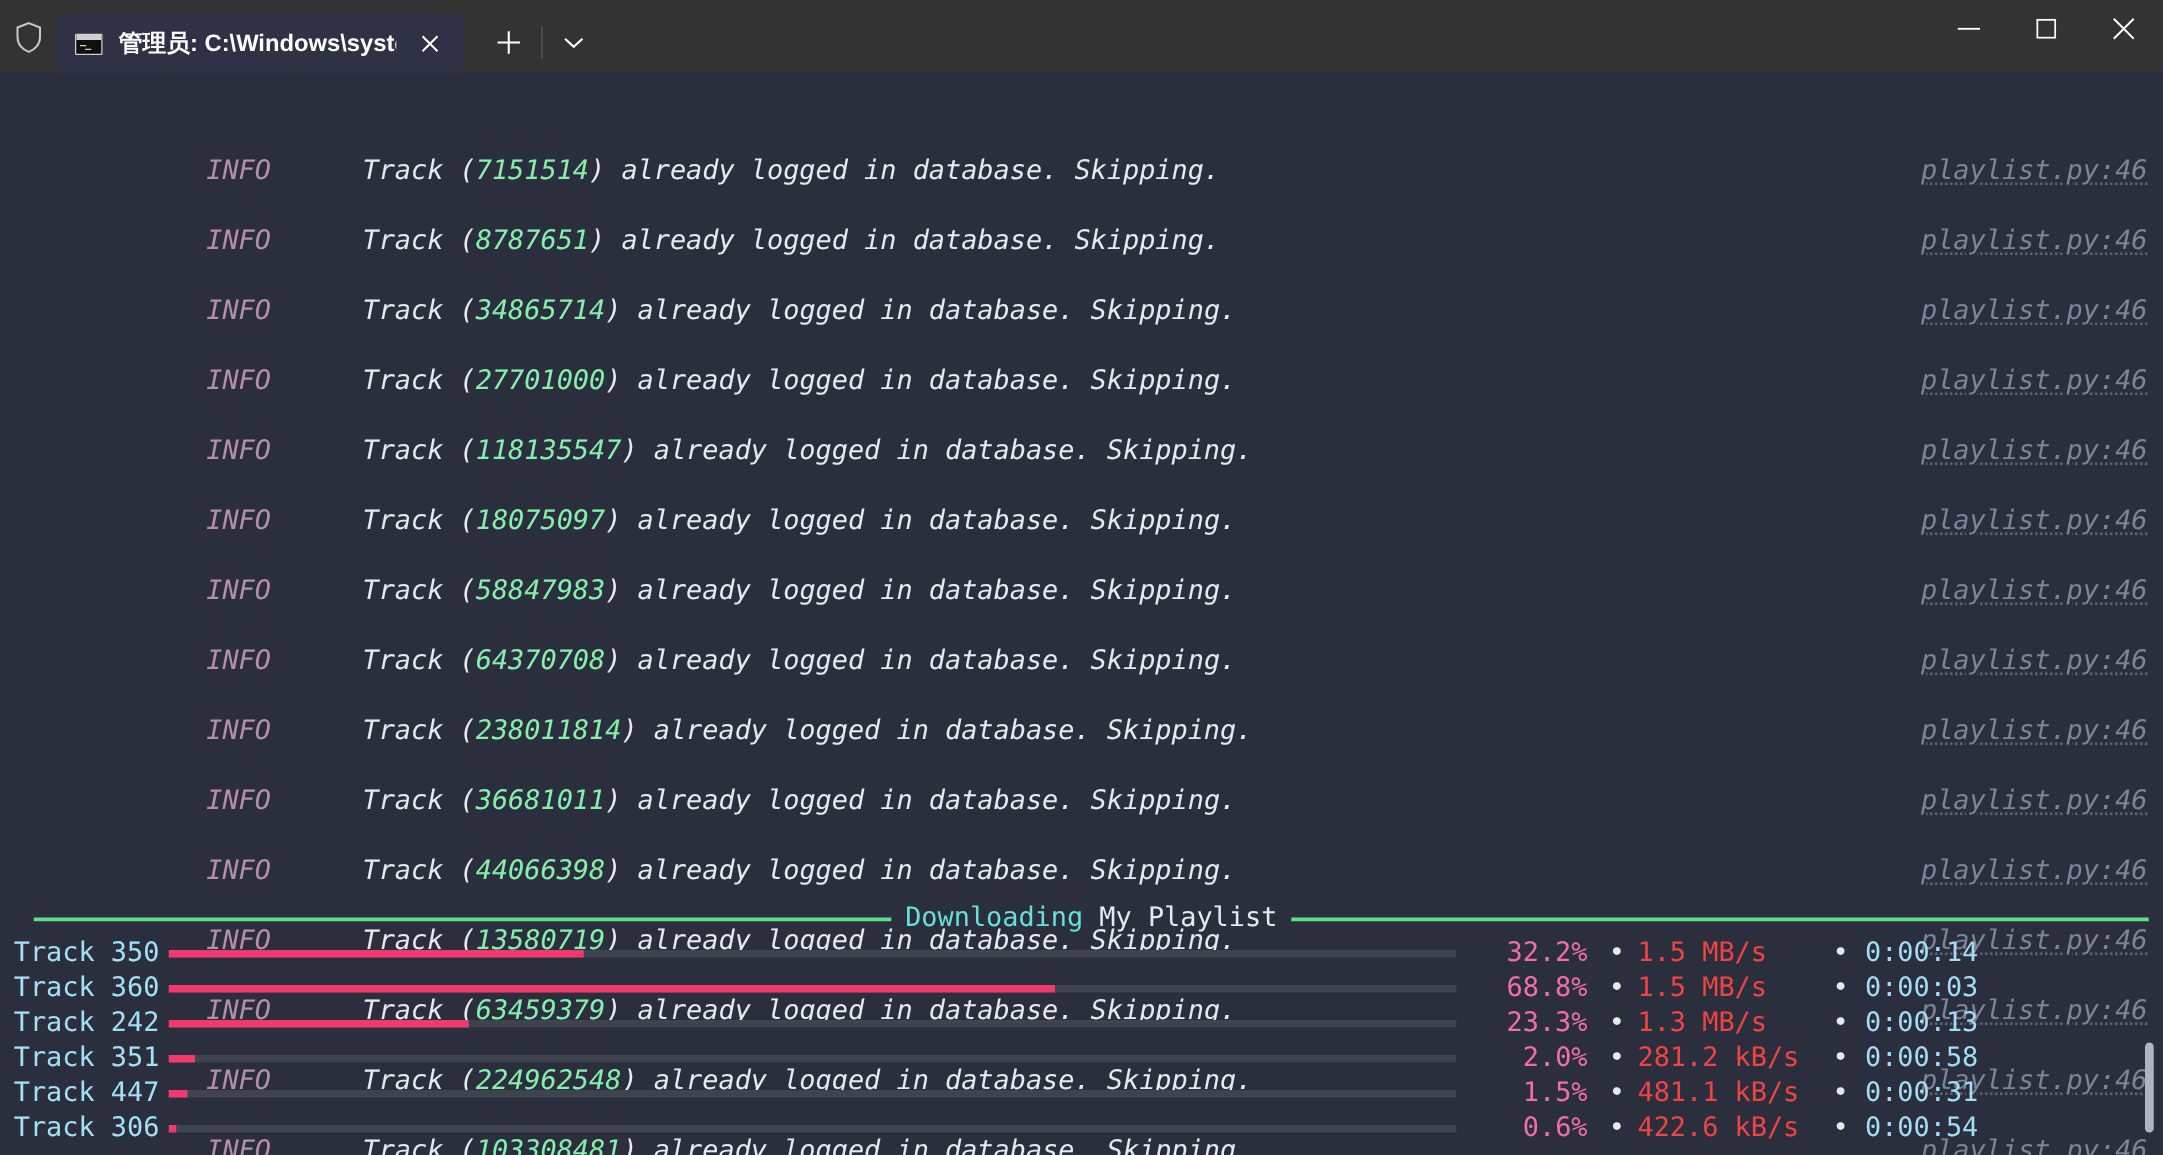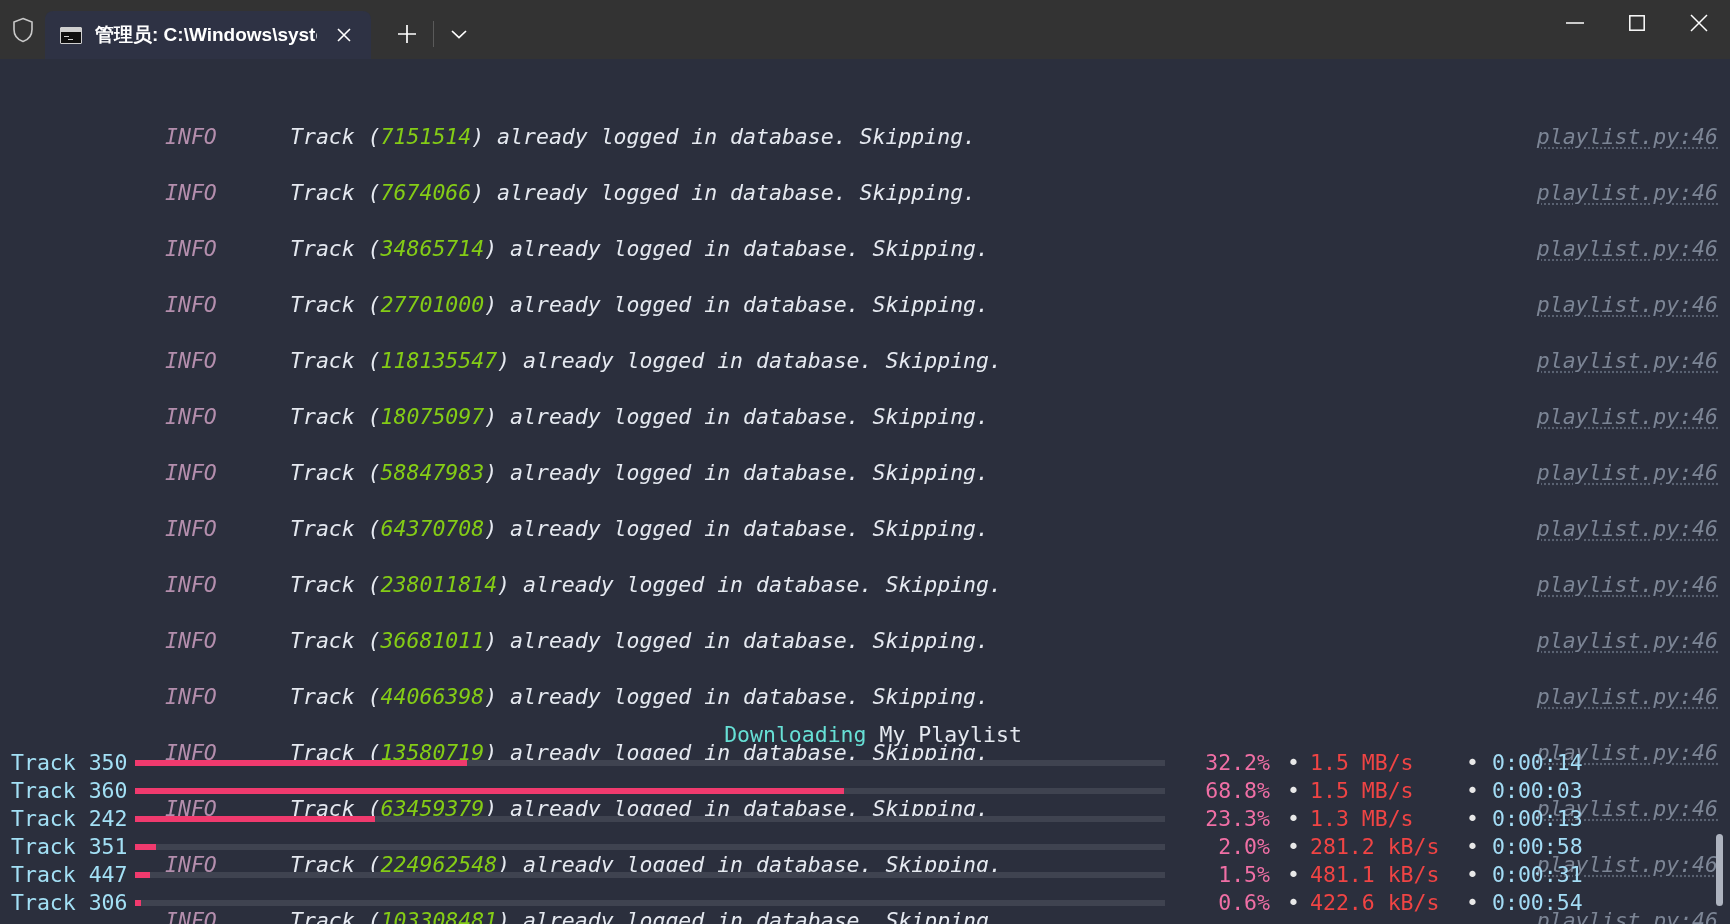--- a/index.html
+++ b/index.html
@@ -141,40 +141,39 @@
   .lvl{
     position:absolute;
     left:165px;
     color:#b48ead;
   }
   .msg{
     position:absolute;
     left:290px;
     color:#e5e9f0;
   }
-  .msg .id{ color:#84cc16; }
+  .msg .id{ color:#86efac; }
   .src{
     position:absolute;
     right:12px;
     color:#7c8595;
     text-decoration:underline;
     text-decoration-style:dotted;
     text-decoration-color:#5a6272;
     text-underline-offset:3px;
   }
 
   
   .rule{
     position:absolute;
     left:16px; right:0;
     height:28px;
     display:flex;
     align-items:center;
     padding:0 11px;
-    flex-direction:column;
   }
   .rule .line{
     flex:1 1 auto;
     height:3px;
     background:#5ce08a;
   }
   .rule .rule-title{
     flex:0 0 auto;
     padding:0 11px;
     font-size:21.5px;
@@ -309,21 +308,21 @@
         <path d="M1 1 L17 17 M17 1 L1 17" stroke="#ffffff" stroke-width="1.5" fill="none"></path>
       </svg>
     </div>
   </div>
 </div>
 
 <div class="term-body">
 
   <div class="log-area" style="top: 64px;">
       <div class="log-line" style="top: 0px;"><span class="ts"></span><span class="lvl">INFO</span><span class="msg"><span>Track (</span><span class="id">7151514</span><span>) already logged in database. Skipping.</span></span><span class="src">playlist.py:46</span></div>
-      <div class="log-line" style="top: 28px;"><span class="ts"></span><span class="lvl">INFO</span><span class="msg"><span>Track (</span><span class="id">7674066</span><span>) already logged in database. Skipping.</span></span><span class="src">playlist.py:46</span></div>
+      <div class="log-line" style="top: 28px;"><span class="ts"></span><span class="lvl">INFO</span><span class="msg"><span>Track (</span><span class="id">8787651</span><span>) already logged in database. Skipping.</span></span><span class="src">playlist.py:46</span></div>
       <div class="log-line" style="top: 56px;"><span class="ts"></span><span class="lvl">INFO</span><span class="msg"><span>Track (</span><span class="id">34865714</span><span>) already logged in database. Skipping.</span></span><span class="src">playlist.py:46</span></div>
       <div class="log-line" style="top: 84px;"><span class="ts"></span><span class="lvl">INFO</span><span class="msg"><span>Track (</span><span class="id">27701000</span><span>) already logged in database. Skipping.</span></span><span class="src">playlist.py:46</span></div>
       <div class="log-line" style="top: 112px;"><span class="ts"></span><span class="lvl">INFO</span><span class="msg"><span>Track (</span><span class="id">118135547</span><span>) already logged in database. Skipping.</span></span><span class="src">playlist.py:46</span></div>
       <div class="log-line" style="top: 140px;"><span class="ts"></span><span class="lvl">INFO</span><span class="msg"><span>Track (</span><span class="id">18075097</span><span>) already logged in database. Skipping.</span></span><span class="src">playlist.py:46</span></div>
       <div class="log-line" style="top: 168px;"><span class="ts"></span><span class="lvl">INFO</span><span class="msg"><span>Track (</span><span class="id">58847983</span><span>) already logged in database. Skipping.</span></span><span class="src">playlist.py:46</span></div>
       <div class="log-line" style="top: 196px;"><span class="ts"></span><span class="lvl">INFO</span><span class="msg"><span>Track (</span><span class="id">64370708</span><span>) already logged in database. Skipping.</span></span><span class="src">playlist.py:46</span></div>
       <div class="log-line" style="top: 224px;"><span class="ts"></span><span class="lvl">INFO</span><span class="msg"><span>Track (</span><span class="id">238011814</span><span>) already logged in database. Skipping.</span></span><span class="src">playlist.py:46</span></div>
       <div class="log-line" style="top: 252px;"><span class="ts"></span><span class="lvl">INFO</span><span class="msg"><span>Track (</span><span class="id">36681011</span><span>) already logged in database. Skipping.</span></span><span class="src">playlist.py:46</span></div>
       <div class="log-line" style="top: 280px;"><span class="ts"></span><span class="lvl">INFO</span><span class="msg"><span>Track (</span><span class="id">44066398</span><span>) already logged in database. Skipping.</span></span><span class="src">playlist.py:46</span></div>
       <div class="log-line" style="top: 308px;"><span class="ts"></span><span class="lvl">INFO</span><span class="msg"><span>Track (</span><span class="id">13580719</span><span>) already logged in database. Skipping.</span></span><span class="src">playlist.py:46</span></div>

